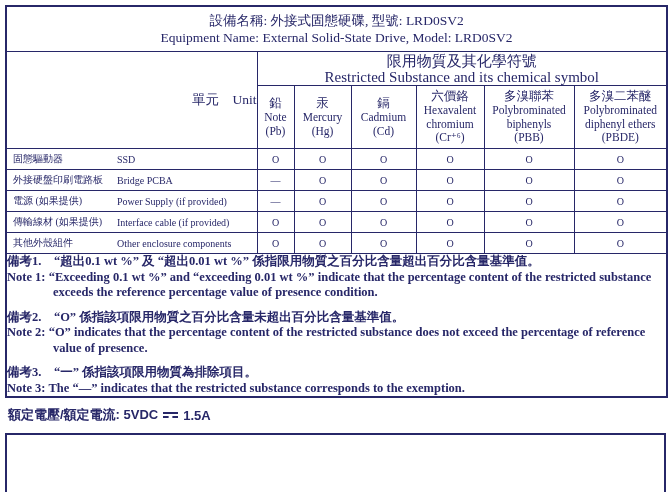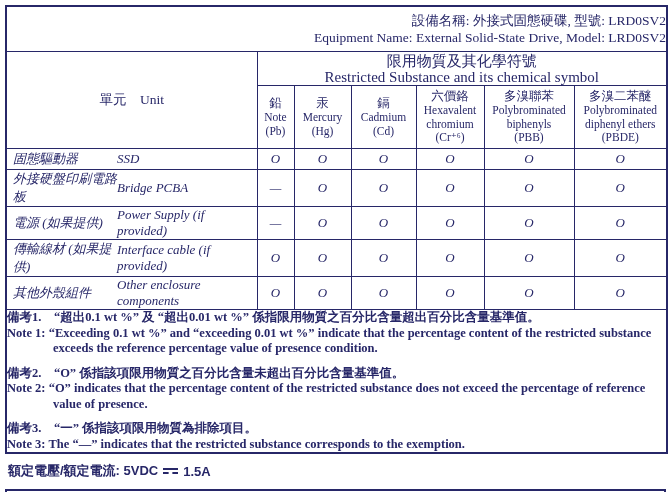--- a/index.html
+++ b/index.html
@@ -13,30 +13,30 @@
   .page { padding: 5px; box-sizing: border-box; }
 
   table.main {
     width: 661px;
     border-collapse: collapse;
     table-layout: fixed;
     border: 2px solid var(--ink);
   }
   table.main td { border: 1px solid var(--ink); padding: 0; }
 
-  .title-cell { text-align: right; height: 44px; font-size: 13.5px; line-height: 17px; }
-
-  .unit-head { text-align: center; vertical-align: middle; font-size: 13.5px; }
+  .title-cell { text-align: center; height: 44px; font-size: 13.5px; line-height: 17px; }
+
+  .unit-head { text-align: right; vertical-align: middle; font-size: 13.5px; }
 
   .rs-cell { text-align: center; height: 33px; font-size: 15px; line-height: 16px; vertical-align: middle; }
 
   .sub-cell { text-align: center; vertical-align: middle; height: 62px; padding: 2px 1px; font-size: 11.5px; line-height: 13.5px; }
   .sub-cell .zh { font-size: 12.5px; line-height: 15px; }
 
-  .comp-row td { height: 20px; font-size: 13px; font-style: italic; }
+  .comp-row td { height: 20px; font-size: 10px; }
   .comp-name { display: flex; padding-left: 6px; align-items: center; }
   .comp-name .zh { width: 104px; flex: none; }
   .comp-name .en { flex: 1; }
   .mark { text-align: center; font-size: 13.5px; vertical-align: middle; }
 
   .notes-cell { vertical-align: top; height: 140px; padding: 6px 8px 4px 8px; font-size: 12.5px; line-height: 15.5px; }
   .note-group { margin-bottom: 9px; font-weight: bold; }
   .note-group:last-child { margin-bottom: 0; }
   .note-en { padding-left: 46px; text-indent: -46px; }
 

